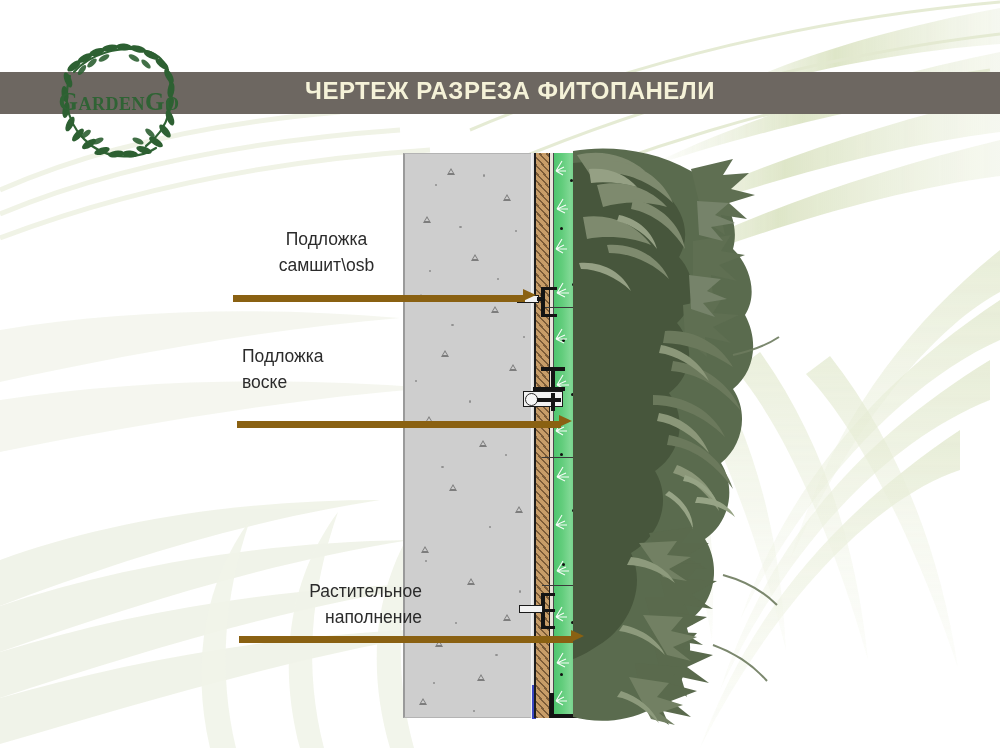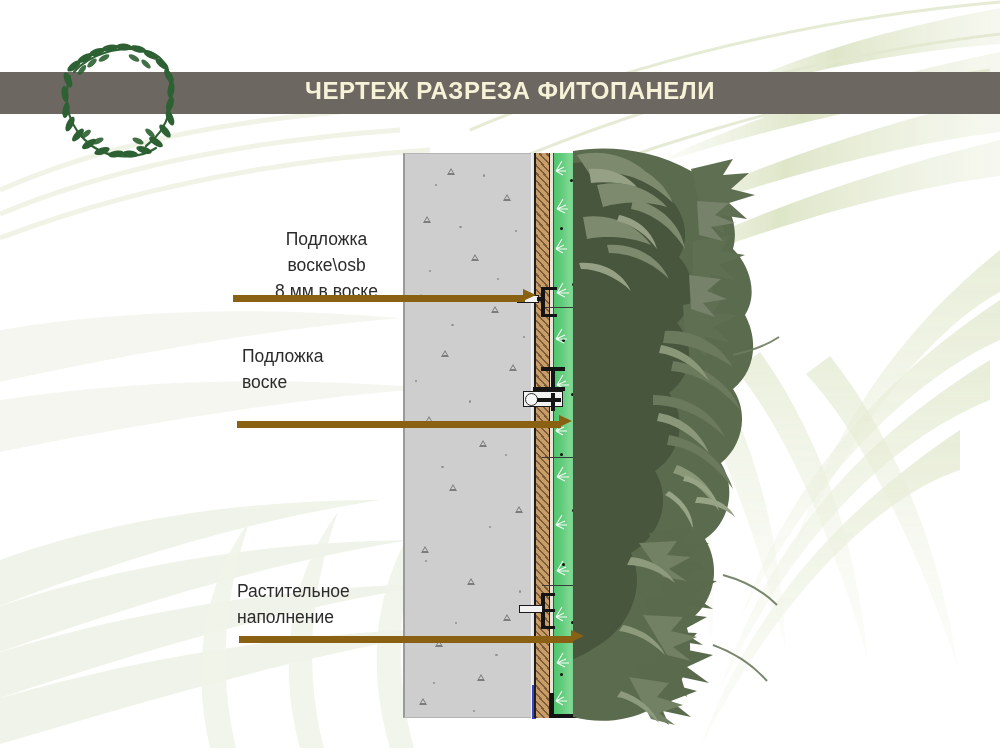--- a/index.html
+++ b/index.html
@@ -39,21 +39,21 @@
   }
 
   
   .label {
     position:absolute; color:#2b2b2b; font-size:17.5px;
     line-height:26px; text-align:center; z-index:9;
     white-space:nowrap;
   }
   #label-1 { left:244px; top:226px; width:165px; }
   #label-2 { left:242px; top:343px; width:165px; text-align:left; }
-  #label-3 { left:237px; top:578px; width:185px; text-align:left; }
+  #label-3 { left:237px; top:578px; width:185px; text-align:right; }
 
   
   .arrow { position:absolute; height:13px; z-index:10; }
   .arrow .shaft {
     position:absolute; left:0; top:3px; height:7px; right:11px;
     background:#8a6112;
   }
   .arrow .head {
     position:absolute; right:0; top:-3px;
     width:0; height:0;
@@ -270,20 +270,21 @@
           <ellipse cx="70" cy="22" rx="6" ry="2.6" transform="rotate(-30 70 22)"></ellipse>
           <ellipse cx="100" cy="22" rx="6" ry="2.6" transform="rotate(30 100 22)"></ellipse>
           <ellipse cx="112" cy="28" rx="6" ry="2.6" transform="rotate(44 112 28)"></ellipse>
           <ellipse cx="52" cy="98" rx="6" ry="2.6" transform="rotate(140 52 98)"></ellipse>
           <ellipse cx="64" cy="105" rx="6" ry="2.6" transform="rotate(156 64 105)"></ellipse>
           <ellipse cx="104" cy="105" rx="6" ry="2.6" transform="rotate(204 104 105)"></ellipse>
           <ellipse cx="116" cy="97" rx="6" ry="2.6" transform="rotate(222 116 97)"></ellipse>
         </g>
       </g>
     </svg>
+    <div id="logo-word">GardenGo</div>
   </div>
 
   <div id="drawing">
 
     <div id="wall">
 
       <span class="agg" style="left:42px;  top:14px;">
           <i></i>
           <u></u>
         </span>
@@ -524,22 +525,21 @@
           <path d="M160,210 C178,206 194,200 206,192"></path>
           <path d="M150,430 C172,436 190,446 204,460"></path>
           <path d="M140,500 C162,508 180,520 194,536"></path>
         </g>
       </svg>
     </div>
   </div>
 
   <div class="label" id="label-1">
     <div>Подложка</div>
-    <div>воске\osb</div>
-    <div>8 мм в воске</div>
+    <div>самшит\osb</div>
   </div>
   <div class="label" id="label-2">
     <div>Подложка</div>
     <div>воске</div>
   </div>
   <div class="label" id="label-3">
     <div>Растительное</div>
     <div>наполнение</div>
   </div>
 

